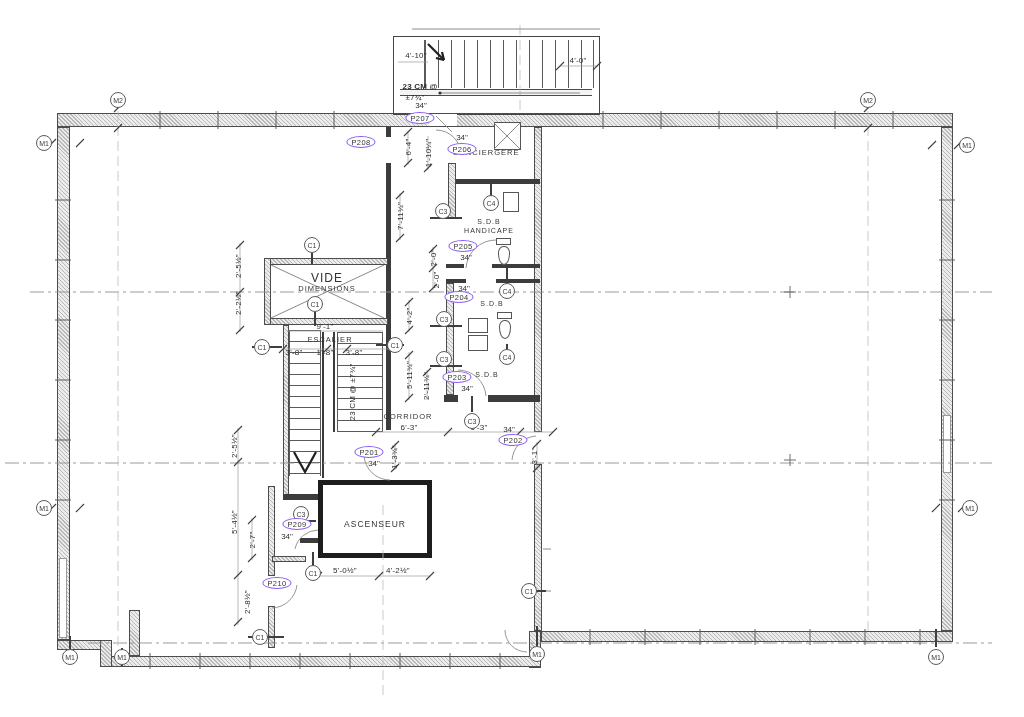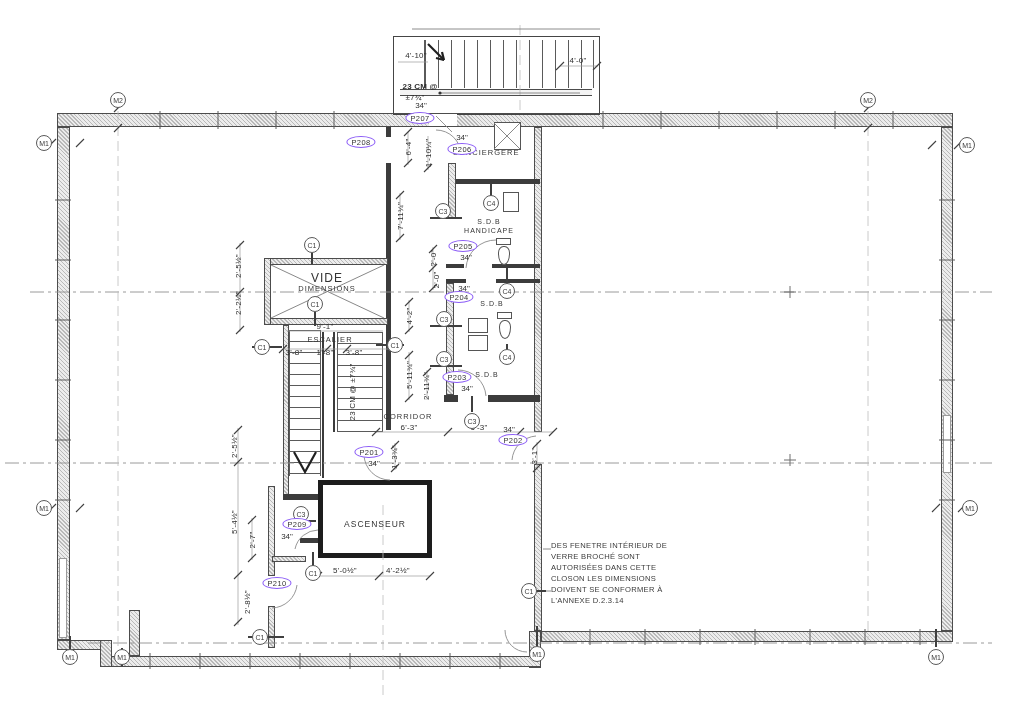--- a/index.html
+++ b/index.html
@@ -280,28 +280,20 @@
         <line x1="590" y1="629" x2="590" y2="645"></line>
         <line x1="645" y1="629" x2="645" y2="645"></line>
         <line x1="700" y1="629" x2="700" y2="645"></line>
         <line x1="755" y1="629" x2="755" y2="645"></line>
         <line x1="810" y1="629" x2="810" y2="645"></line>
         <line x1="865" y1="629" x2="865" y2="645"></line>
         <line x1="920" y1="629" x2="920" y2="645"></line>
       </g>
   </svg>
 
-  <div id="note">
-    <div>DES FENETRE INTÉRIEUR DE</div>
-    <div>VERRE BROCHÉ SONT</div>
-    <div>AUTORISÉES DANS CETTE</div>
-    <div>CLOSON LES DIMENSIONS</div>
-    <div>DOIVENT SE CONFORMER À</div>
-    <div>L'ANNEXE D.2.3.14</div>
-  </div>
 
   <div class="lbl" style="left:327px;top:278px;font-size:12px;">VIDE</div>
   <div class="lbl" style="left:327px;top:288px;font-size:7.5px;">DIMENSIONS</div>
   <div class="lbl" style="left:330px;top:339px;font-size:7.5px;text-align:center;">ESCALIER</div>
   <div class="lbl" style="left:408px;top:416px;font-size:7.5px;">CORRIDOR</div>
   <div class="lbl" style="left:375px;top:524px;">ASCENSEUR</div>
   <div class="lbl" style="left:486px;top:152px;font-size:7.5px;">CONCIERGERE</div>
   <div class="lbl" style="left:489px;top:221px;font-size:7px;">S.D.B</div>
   <div class="lbl" style="left:489px;top:230px;font-size:7px;">HANDICAPE</div>
   <div class="lbl" style="left:492px;top:303px;font-size:7px;">S.D.B</div>

